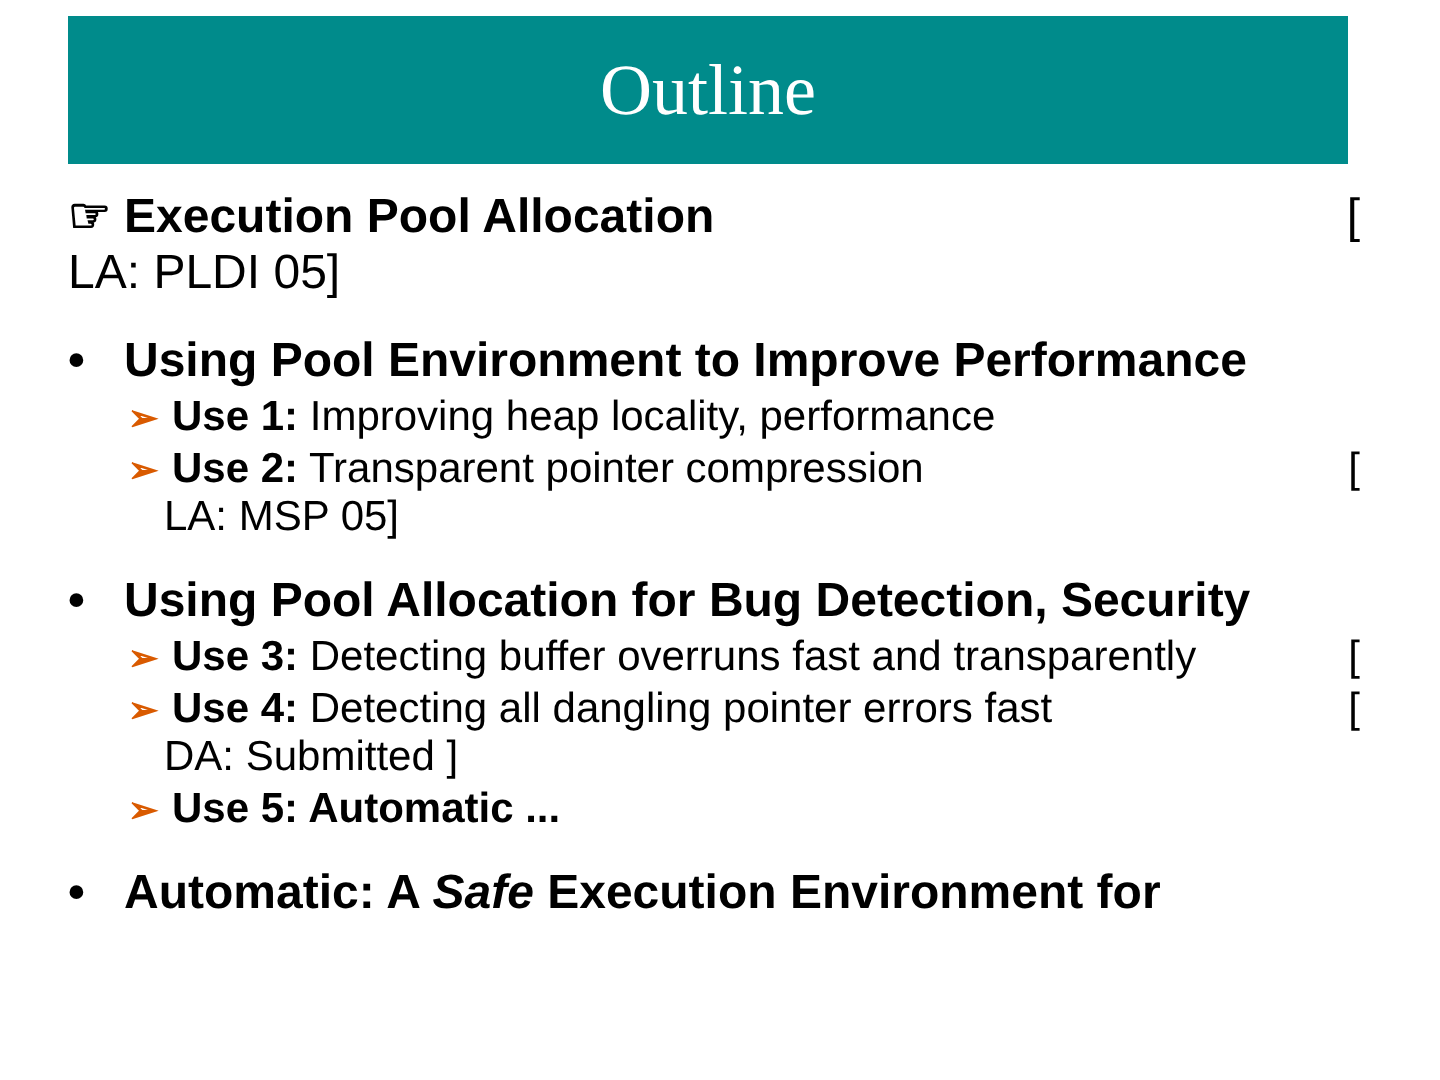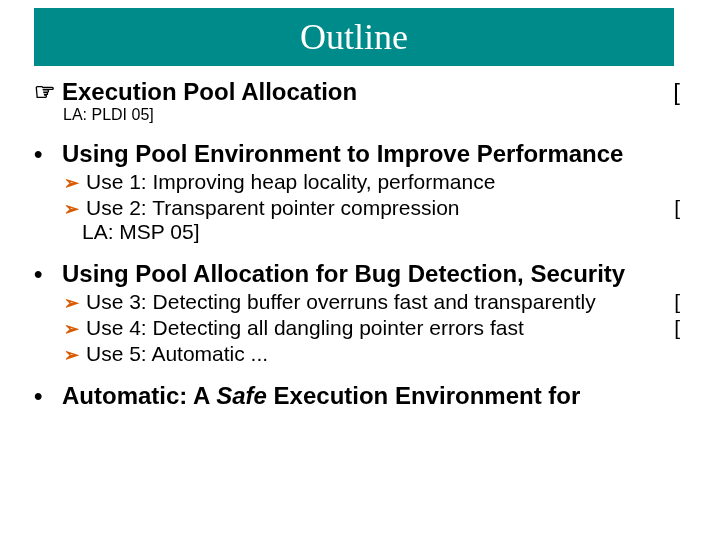--- a/index.html
+++ b/index.html
@@ -5,21 +5,21 @@
   * { box-sizing: border-box; margin: 0; padding: 0; }
   body {
     width: 720px;
     height: 540px;
     background: #ffffff;
     font-family: Arial, Helvetica, sans-serif;
     overflow: hidden;
   }
   .title-bar {
     width: 640px;
-    height: 58px;
+    height: 74px;
     background: #008B8B;
     margin: 8px 0 0 34px;
     display: flex;
     align-items: center;
     justify-content: center;
   }
   .title-text {
     color: #ffffff;
     font-size: 36px;
     font-family: "Times New Roman", Times, serif;
@@ -57,37 +57,36 @@
     font-weight: 700;
     padding-left: 0;
   }
   .h1 {
     font-size: 24px;
     font-weight: 700;
     color: #000;
     flex: 1;
   }
   .ref {
-    font-size: 16px;
+    font-size: 24px;
     font-weight: 400;
     color: #000;
-    margin-left: 29px;
   }
   .ref-sub {
     font-size: 21px;
     font-weight: 400;
     color: #000;
     margin-left: 48px;
   }
   .sub {
     font-size: 21px;
     color: #000;
     flex: 1;
   }
-  .sub .bold { font-weight: 400; }
+  .sub .bold { font-weight: 700; }
   .sub .ital { }
   .subwrap {
     padding-left: 30px;
   }
   .right-brack {
     font-size: 24px;
     color: #000;
     width: 14px;
     text-align: right;
   }
@@ -156,20 +155,21 @@
 
   <div class="subwrap">
     <div class="row line-right gap-top-sm">
       <span class="bullet-chev">➢</span>
       <span class="sub">
         <span class="bold">Use 4:</span><span> Detecting </span><span class="ital">all</span><span> dangling pointer errors </span><span class="ital">fast</span>
       </span>
       <span class="right-brack-sub" style="width:90px">[</span>
     </div>
   </div>
+  <div class="ref-sub">DA: Submitted ]</div>
 
   <div class="subwrap">
     <div class="row gap-top-sm">
       <span class="bullet-chev">➢</span>
       <span class="sub">
         <span class="bold">Use 5:</span><span class="bold"> Automatic ...</span>
       </span>
     </div>
   </div>
 

